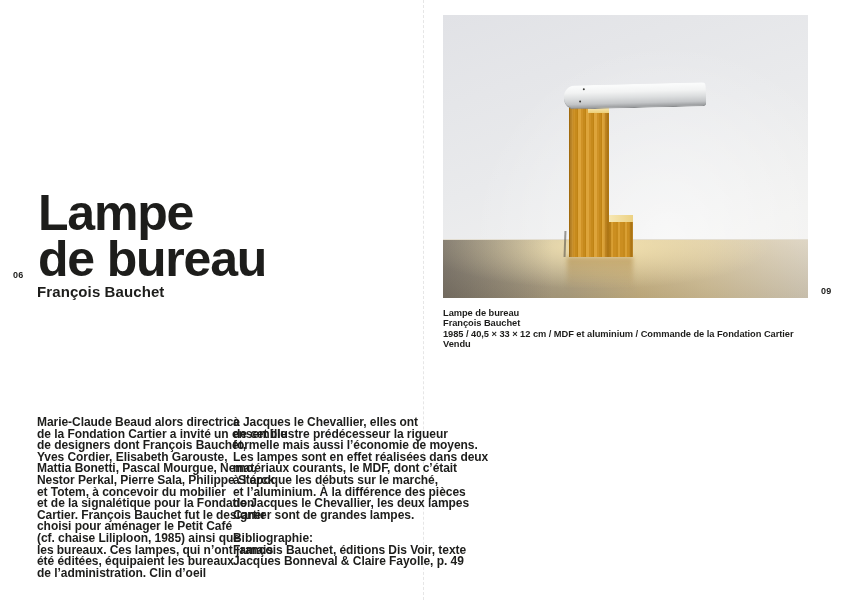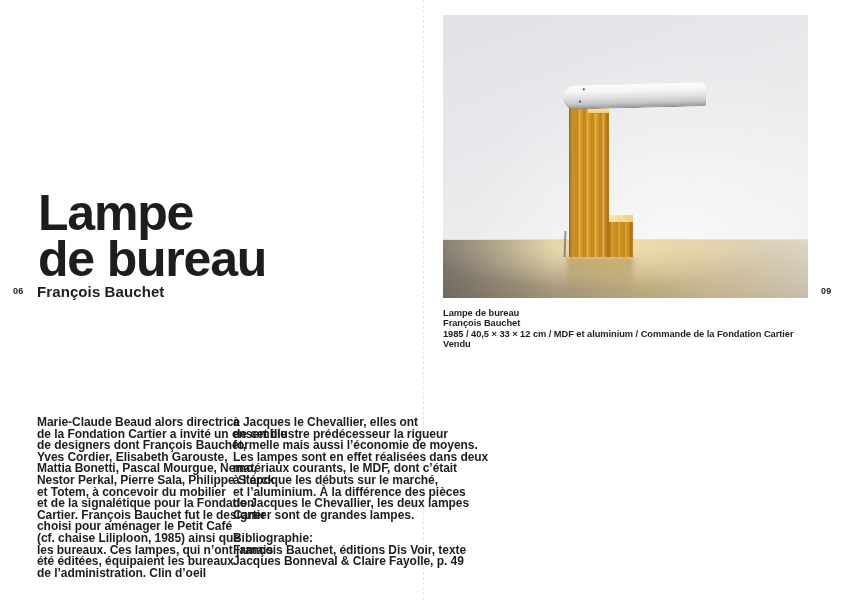--- a/index.html
+++ b/index.html
@@ -18,21 +18,21 @@
   }
   
   .title{
     position:absolute;left:36px;top:188px;
     font-size:50px;font-weight:700;line-height:46px;
     letter-spacing:-1.2px;white-space:pre;
   }
   .pagenum{
     position:absolute;font-size:9px;font-weight:700;letter-spacing:.3px;
   }
-  .pagenum.left{left:13px;top:286px;}
+  .pagenum.left{left:13px;top:270px;}
   .pagenum.right{left:821px;top:286px;}
   .subtitle{
     position:absolute;left:37px;top:283px;
     font-size:15px;font-weight:700;letter-spacing:.1px;
   }
   .bodycol{
     position:absolute;top:417px;
     font-size:12px;font-weight:700;line-height:11.6px;
     letter-spacing:-0.05px;white-space:pre;
   }

